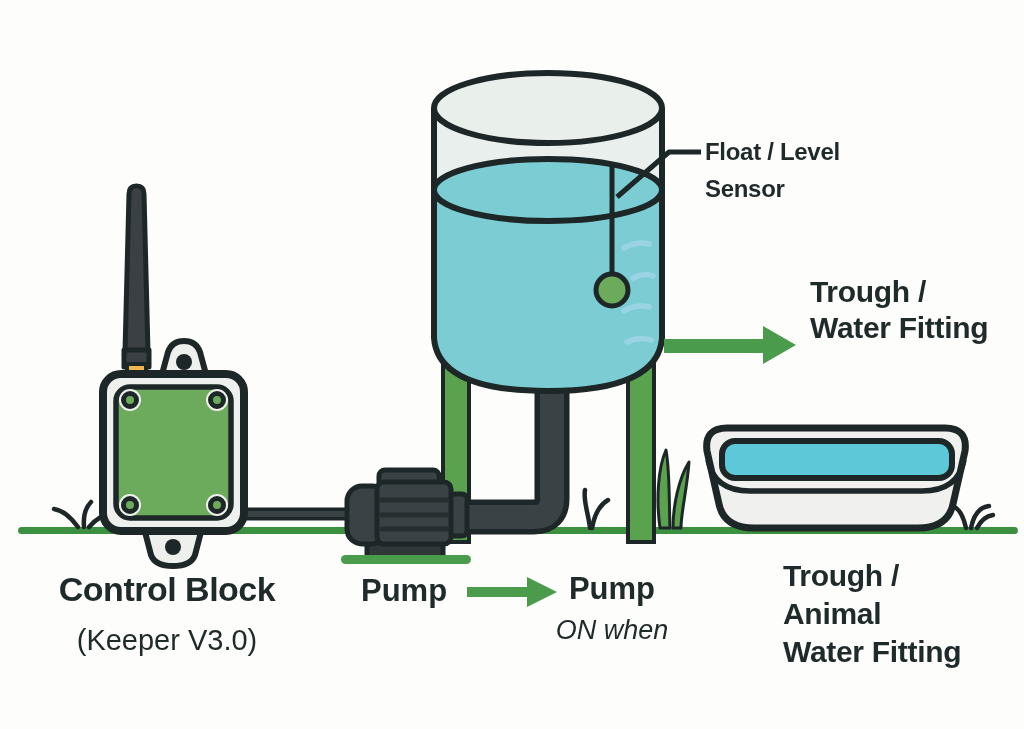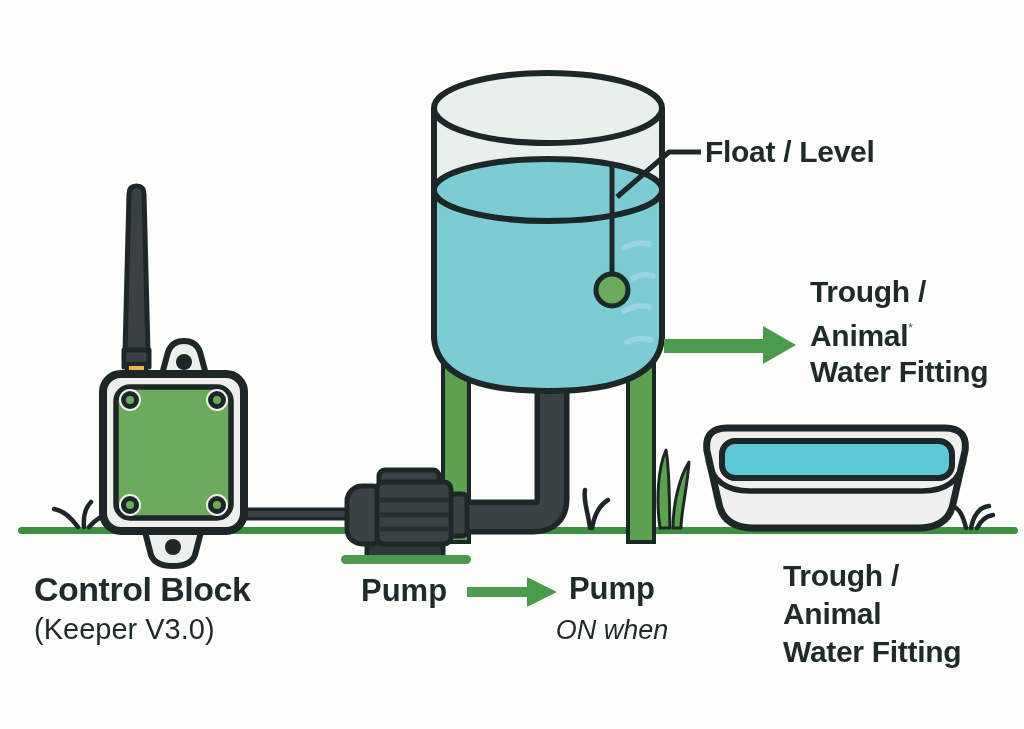--- a/index.html
+++ b/index.html
@@ -5,27 +5,27 @@
   html,body{margin:0;padding:0;background:#ffffff;}
   #stage{
     position:relative;width:1024px;height:729px;overflow:hidden;
     background:#fdfdfb;
     font-family:"Liberation Sans", sans-serif;
     color:#1f2a2a;
   }
   #art{position:absolute;left:0;top:0;}
   .lbl{position:absolute;white-space:nowrap;}
   .lbl .ln{display:block;}
-  .float-label{left:705px;top:133px;font-size:30px;font-weight:bold;line-height:37px;letter-spacing:-0.3px;}
+  .float-label{left:705px;top:133px;font-size:24px;font-weight:bold;line-height:37px;letter-spacing:-0.3px;}
   .right-fitting-label{left:810px;top:274px;font-size:30px;font-weight:bold;line-height:36px;letter-spacing:-0.3px;}
   .right-fitting-label sup{font-size:12px;vertical-align:14px;color:#5a6060;font-weight:normal;}
   .bottom-fitting-label{left:783px;top:557px;font-size:30px;font-weight:bold;line-height:38px;letter-spacing:-0.3px;}
-  .control-label{left:34px;top:569px;width:266px;text-align:left;}
+  .control-label{left:34px;top:569px;width:266px;text-align:center;}
   .control-label .ln1{font-size:34px;font-weight:bold;line-height:40px;letter-spacing:-0.5px;}
-  .control-label .ln2{font-size:29px;line-height:34px;margin-top:3px;}
+  .control-label .ln2{font-size:29px;line-height:34px;margin-top:14px;}
   .pump-label{left:361px;top:571px;font-size:31px;font-weight:bold;line-height:40px;}
   .pump-status-label{left:536px;top:569px;width:152px;text-align:center;}
   .pump-status-label .ln1{font-size:31px;font-weight:bold;line-height:40px;margin-bottom:4px;}
   .pump-status-label .ln2,.pump-status-label .ln3{font-size:27px;line-height:34px;font-style:italic;}
 </style>
 </head>
 <body>
 
 <div id="stage">
 
@@ -135,25 +135,25 @@
 
     <g>
       <path d="M727,428 L945,428 Q968,428 965,451 L953,504 Q948,528 918,528 L754,528 Q724,528 719,504 L707,451 Q704,428 727,428 Z" fill="#f0f1ee" stroke="#1e2727" stroke-width="7" stroke-linejoin="round"></path>
       <path d="M708,460 Q714,491 750,491 L922,491 Q958,491 964,460" fill="none" stroke="#1e2727" stroke-width="5.5"></path>
       <rect x="722" y="441" width="230" height="37" rx="13" fill="#5dc8d7" stroke="#1e2727" stroke-width="6"></rect>
     </g>
   </svg>
 
   <div class="lbl float-label">
     <span class="ln">Float / Level</span>
+    <span class="ln">Sensor</span>
   </div>
 
   <div class="lbl right-fitting-label">
     <span class="ln">Trough /</span>
-    <span class="ln"><span>Animal</span><sup>*</sup></span>
     <span class="ln">Water Fitting</span>
   </div>
 
   <div class="lbl bottom-fitting-label">
     <span class="ln">Trough /</span>
     <span class="ln">Animal</span>
     <span class="ln">Water Fitting</span>
   </div>
 
   <div class="lbl control-label">

